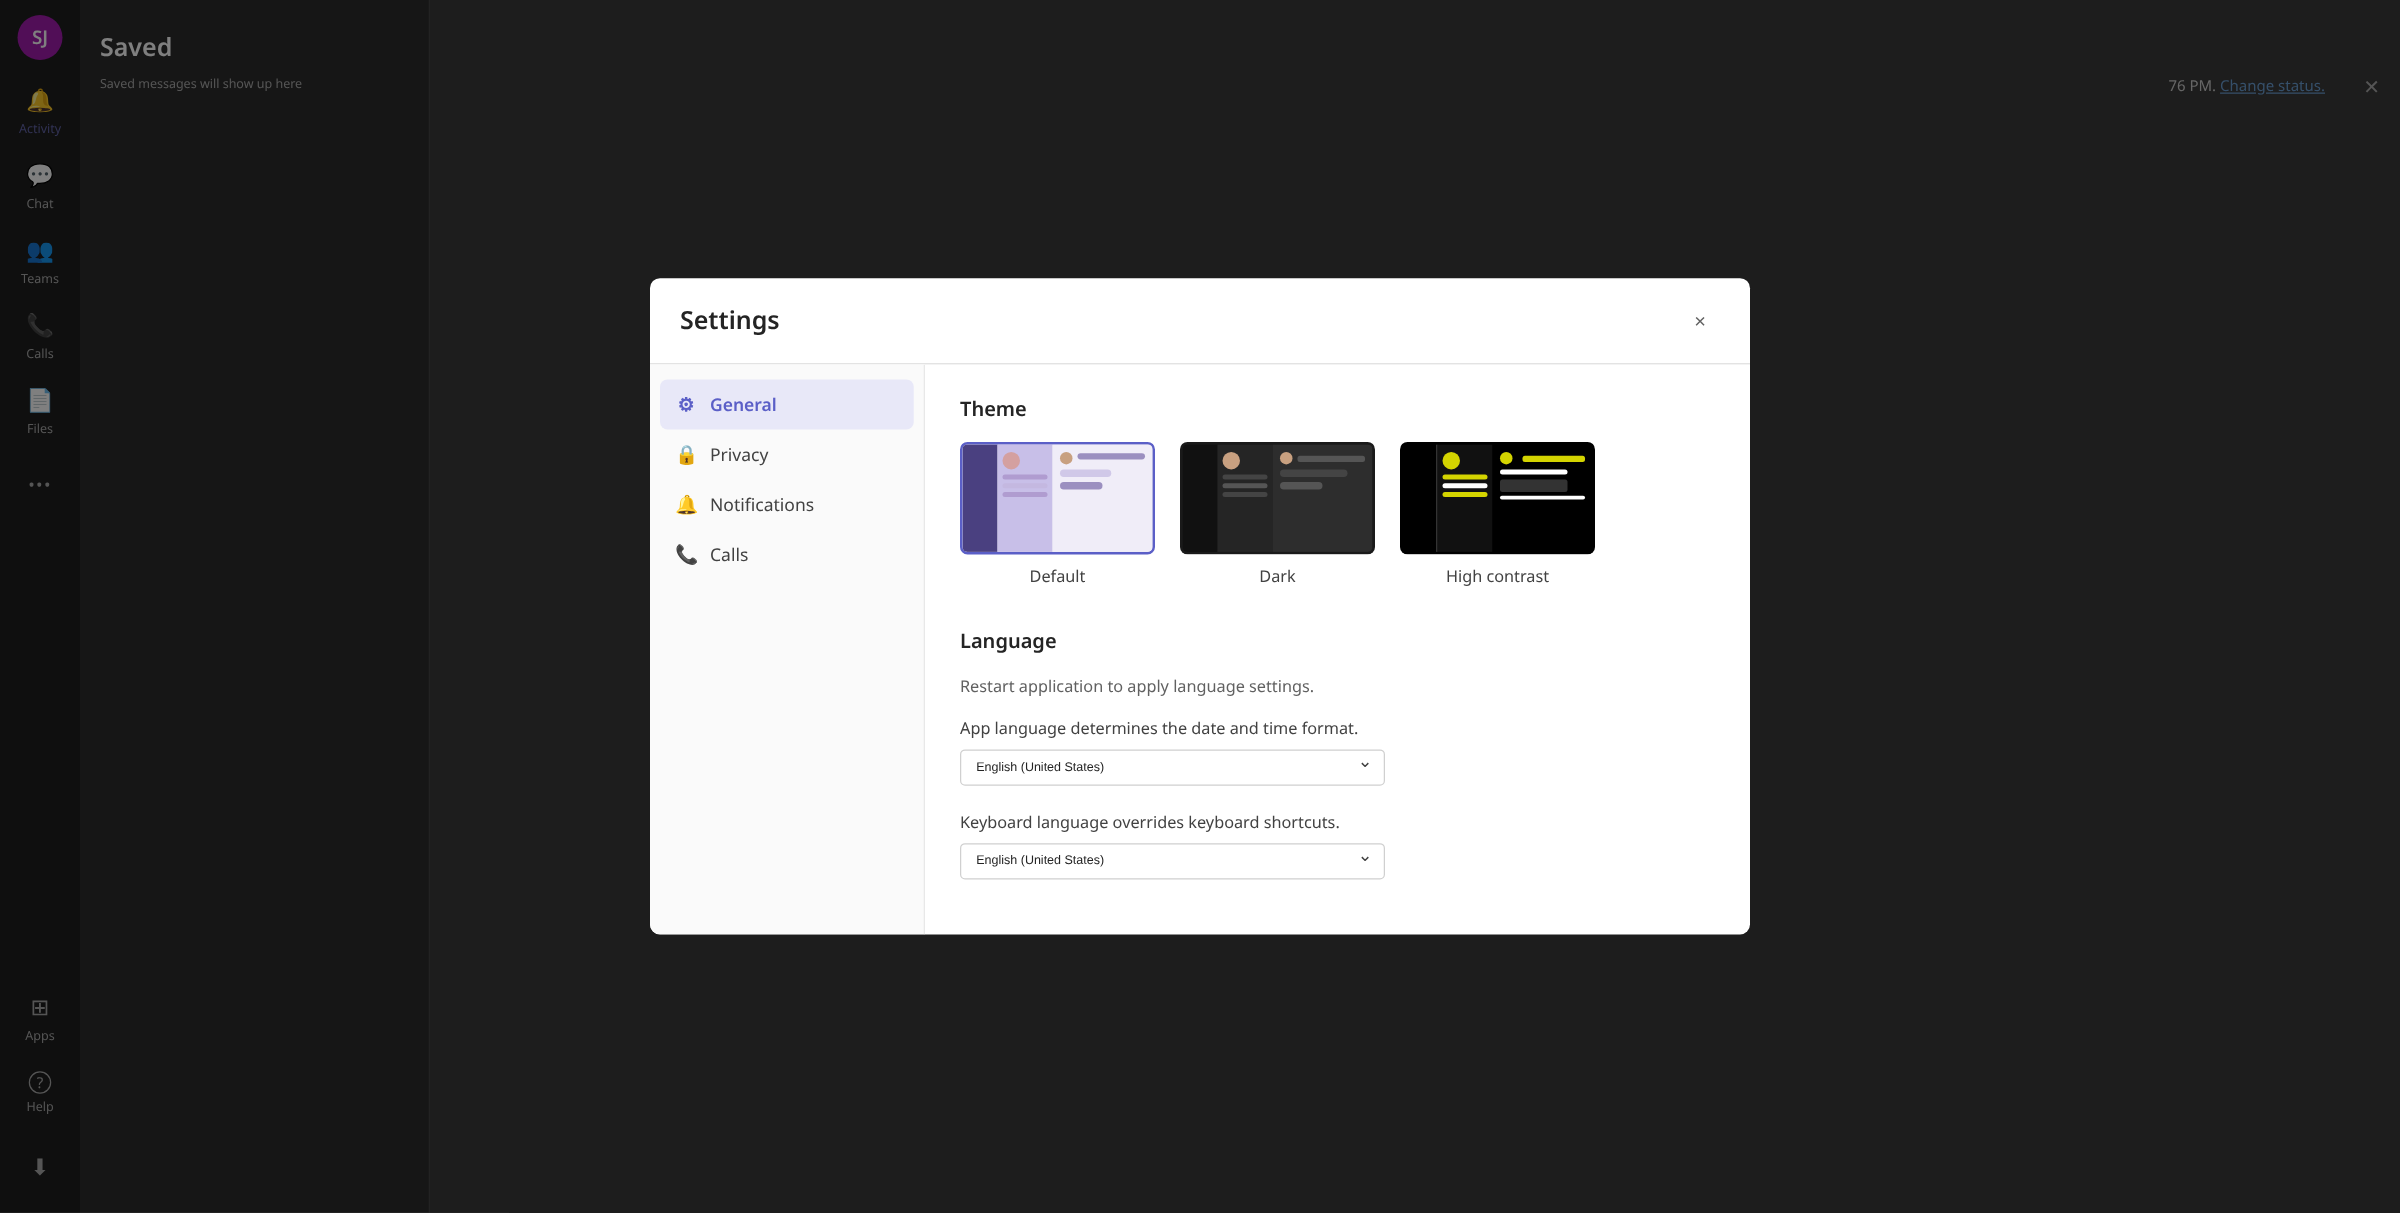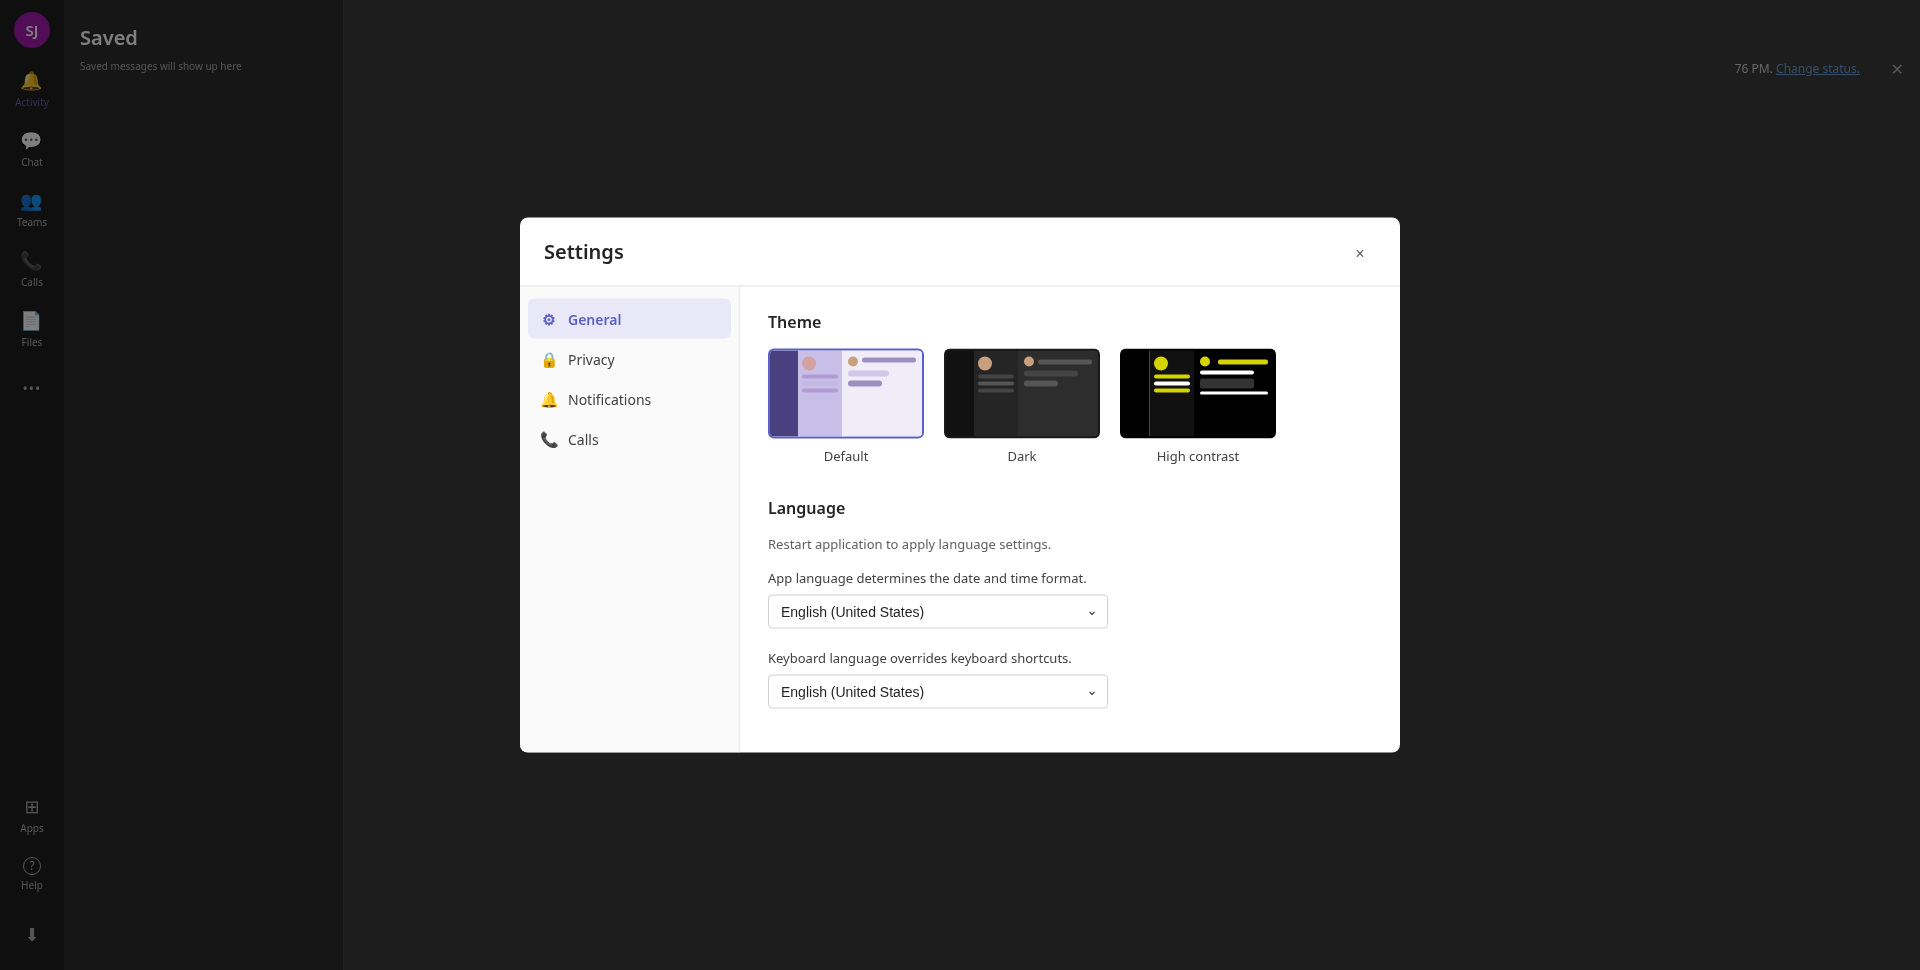--- a/index.html
+++ b/index.html
@@ -335,21 +335,21 @@
       font-size: 13px;
       color: #424242;
       margin-bottom: 8px;
     }
     .custom-select {
       width: 100%;
       padding: 8px 16px 8px 12px;
       border: 1px solid #d0d0d0;
       border-radius: 4px;
       background: #fff;
-      font-size: 14px;
+      font-size: 10px;
       color: #242424;
       appearance: none;
       cursor: pointer;
     }
     .select-chevron {
       position: absolute;
       right: 10px;
       bottom: 10px;
       pointer-events: none;
       color: #424242;

